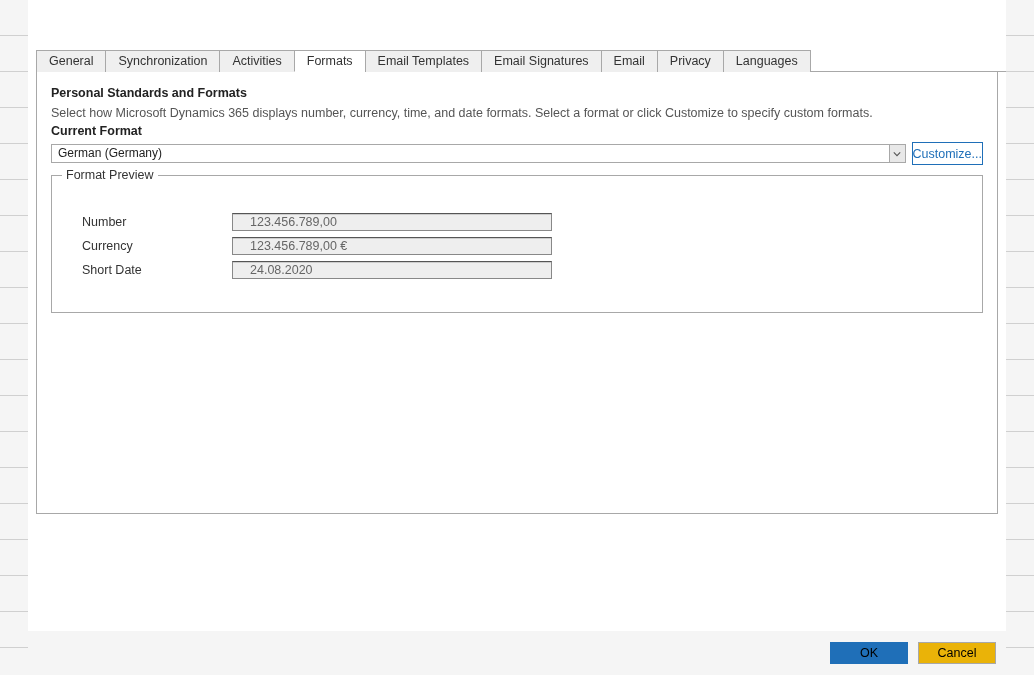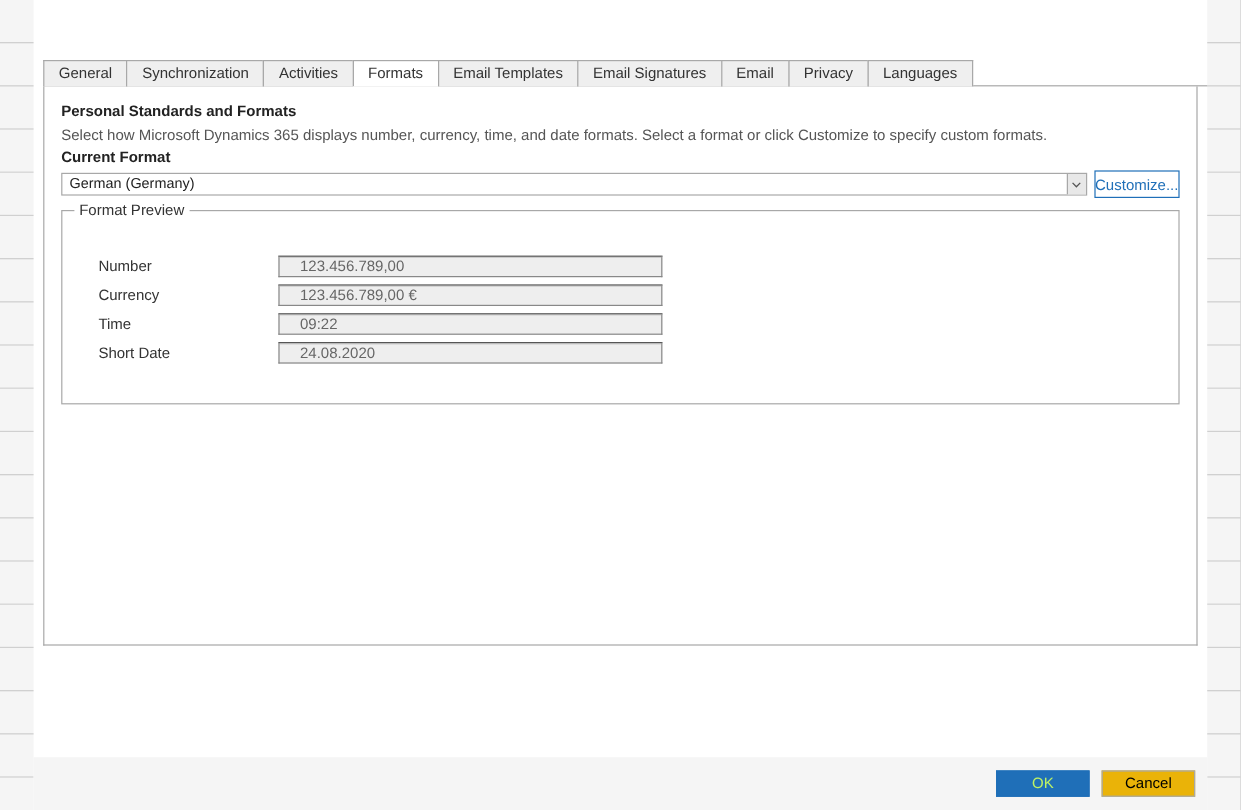--- a/index.html
+++ b/index.html
@@ -193,21 +193,21 @@
     .btn {
       width: 78px;
       height: 22px;
       font-size: 12.5px;
       border: 1px solid #a8a8a8;
       background: #eab308;
       cursor: pointer;
     }
     .btn.primary {
       background: #1f6fb8;
-      color: #bef264;
+      color: #000000;
       border-color: #1f6fb8;
     }
   </style>
 </head>
 <body>
 
 <div class="bg-rows">
   <div class="bg-row"></div>
     <div class="bg-row"></div>
     <div class="bg-row"></div>
@@ -266,24 +266,20 @@
 
       <div class="preview-row">
         <div class="preview-label">Number</div>
         <div class="preview-value">123.456.789,00</div>
       </div>
       <div class="preview-row">
         <div class="preview-label">Currency</div>
         <div class="preview-value">123.456.789,00 €</div>
       </div>
       <div class="preview-row">
-        <div class="preview-label">Time</div>
-        <div class="preview-value">09:22</div>
-      </div>
-      <div class="preview-row">
         <div class="preview-label">Short Date</div>
         <div class="preview-value">24.08.2020</div>
       </div>
     </div>
   </div>
 
   <div class="footer">
     <button class="btn primary">OK</button>
     <button class="btn">Cancel</button>
   </div>

